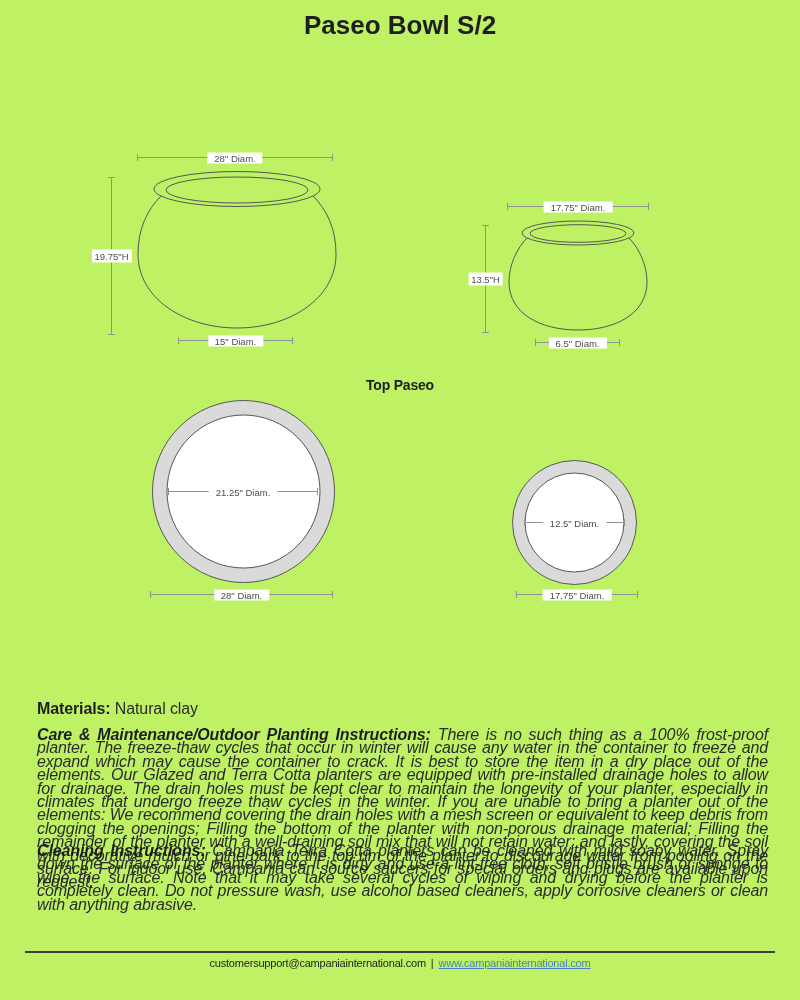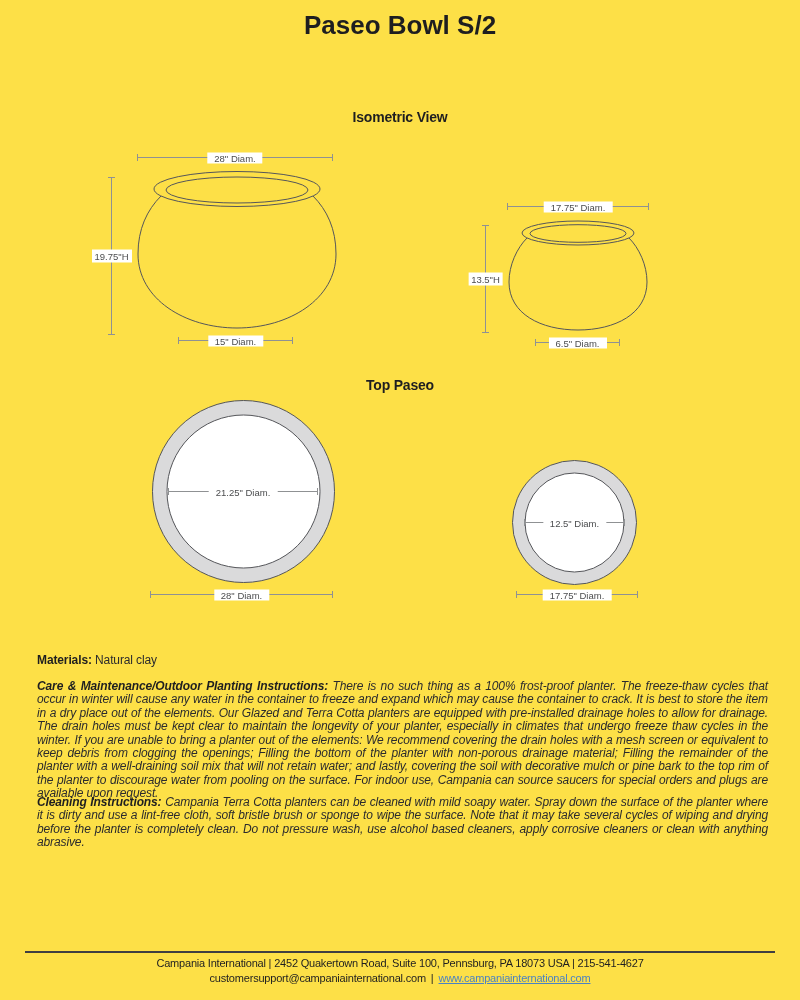--- a/index.html
+++ b/index.html
@@ -7,21 +7,21 @@
     --body_text:#2b2b2d;
     --draw_line:#55565a;
     --dim_line:#8f9193;
     --dim_text:#4c4d4f;
     --ring_fill:#dadadb;
     --link:#4a82c3;
     --rule:#3f3f41;
   }
   *{margin:0;padding:0;box-sizing:border-box;}
   html,body{background:#fff;}
-  .page{position:relative;width:800px;height:1000px;background:#fde047;overflow:hidden;
+  .page{position:relative;width:800px;height:1000px;background:#bef264;overflow:hidden;
         font-family:"Liberation Sans",sans-serif;color:var(--body_text);}
   .title{position:absolute;top:10px;left:0;width:100%;text-align:center;
          font-size:26px;font-weight:bold;color:var(--ink);}
   .section-heading{position:absolute;left:0;width:100%;text-align:center;
          font-size:14px;font-weight:bold;color:var(--ink);letter-spacing:-0.2px;}
   
   .drawing{position:absolute;}
   .drawing path,.drawing ellipse{fill:none;stroke:var(--draw_line);stroke-width:1;}
   .ring-outer{fill:var(--ring_fill);stroke:var(--draw_line);stroke-width:1;}
   .ring-inner{fill:#fff;stroke:var(--draw_line);stroke-width:1;}
@@ -32,39 +32,38 @@
   .dimh .tick.l{left:0}.dimh .tick.r{right:0}
   .dimv{position:absolute;width:9px;}
   .dimv .line{position:absolute;top:0;bottom:0;left:4px;width:1px;background:var(--dim_line);}
   .dimv .tick{position:absolute;left:1px;width:7px;height:1px;background:var(--dim_line);}
   .dimv .tick.t{top:0}.dimv .tick.b{bottom:0}
   .dim-label{position:absolute;left:50%;top:50%;transform:translate(-50%,-50%);
          background:#fff;padding:0 7px;font-size:9.5px;color:var(--dim_text);
          white-space:nowrap;line-height:11px;}
   .dimv .dim-label{padding:1px 3px;}
   
-  .body-text{position:absolute;left:37px;width:731px;font-size:12px;line-height:13.4px;
-         letter-spacing:-0.12px;color:var(--body_text);}
+  .body-text{position:absolute;left:37px;width:731px;font-size:16px;line-height:13.4px;
+         letter-spacing:-0.12px;color:var(--body_text);margin-top:48px;}
   .body-text b{color:var(--ink);}
   .justify{text-align:justify;font-style:italic;}
   
   .footer-rule{position:absolute;left:25px;top:951px;width:750px;height:2px;background:var(--rule);}
   .footer{position:absolute;left:0;top:956px;width:100%;text-align:center;
          font-size:11px;line-height:14.5px;letter-spacing:-0.2px;color:var(--ink);}
   .footer .contact > * + *{margin-left:5px;}
   .footer a{color:var(--link);cursor:pointer;}
 </style>
 </head>
 <body>
 
 <div class="page">
 
   <div class="title">Paseo Bowl S/2</div>
 
-  <div class="section-heading" style="top:109px">Isometric View</div>
 
   <div class="dimh" style="left:137px;top:153px;width:196px">
     <span class="tick l"></span>
     <span class="line"></span>
     <span class="tick r"></span>
     <span class="dim-label">28" Diam.</span>
   </div>
 
   <div class="dimv" style="left:107px;top:177px;height:158px">
     <span class="tick t"></span>
@@ -154,19 +153,18 @@
   </div>
 
   <p class="body-text" style="top:654px"><b>Materials:</b> <span>Natural clay</span></p>
 
   <p class="body-text justify" style="top:680px"><b>Care &amp; Maintenance/Outdoor Planting Instructions:</b> <span>There is no such thing as a 100% frost-proof planter. The freeze-thaw cycles that occur in winter will cause any water in the container to freeze and expand which may cause the container to crack. It is best to store the item in a dry place out of the elements. Our Glazed and Terra Cotta planters are equipped with pre-installed drainage holes to allow for drainage. The drain holes must be kept clear to maintain the longevity of your planter, especially in climates that undergo freeze thaw cycles in the winter. If you are unable to bring a planter out of the elements: We recommend covering the drain holes with a mesh screen or equivalent to keep debris from clogging the openings; Filling the bottom of the planter with non-porous drainage material; Filling the remainder of the planter with a well-draining soil mix that will not retain water; and lastly, covering the soil with decorative mulch or pine bark to the top rim of the planter to discourage water from pooling on the surface. For indoor use, Campania can source saucers for special orders and plugs are available upon request.</span></p>
 
   <p class="body-text justify" style="top:796px"><b>Cleaning Instructions:</b> <span>Campania Terra Cotta planters can be cleaned with mild soapy water. Spray down the surface of the planter where it is dirty and use a lint-free cloth, soft bristle brush or sponge to wipe the surface. Note that it may take several cycles of wiping and drying before the planter is completely clean. Do not pressure wash, use alcohol based cleaners, apply corrosive cleaners or clean with anything abrasive.</span></p>
 
   <div class="footer-rule"></div>
   <div class="footer">
-    <div>Campania International | 2452 Quakertown Road, Suite 100, Pennsburg, PA 18073 USA | 215-541-4627</div>
     <div class="contact">
       <span>customersupport@campaniainternational.com</span><span>|</span><a href="#">www.campaniainternational.com</a>
     </div>
   </div>
 
 </div>
 
 </body></html>

